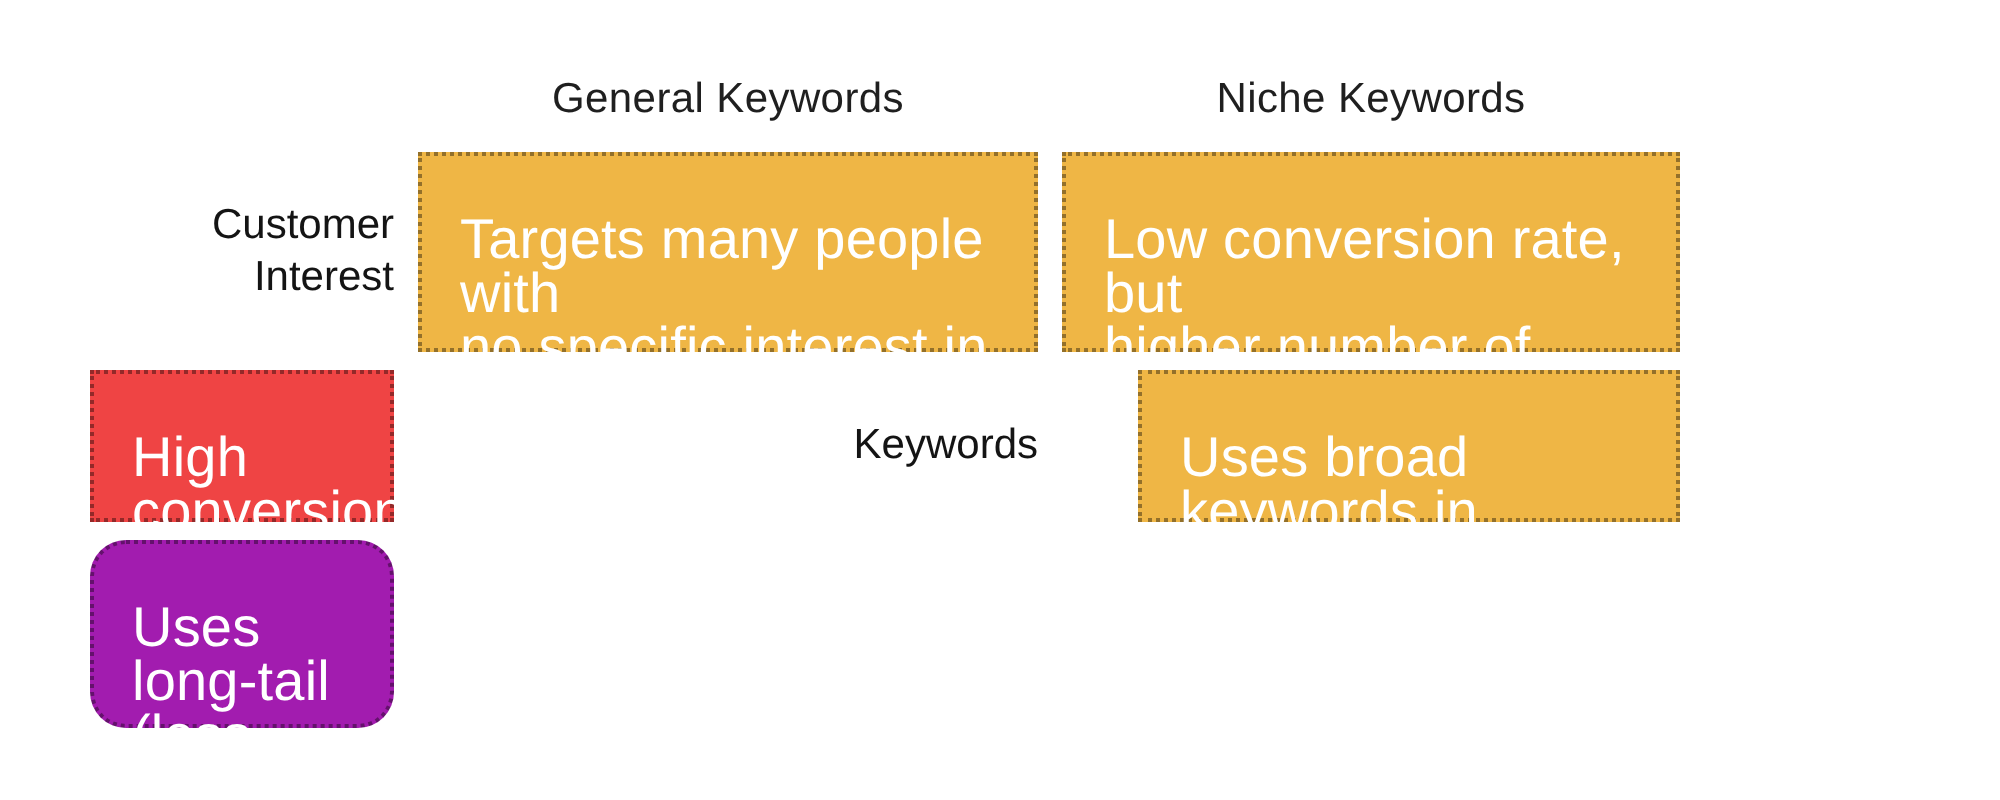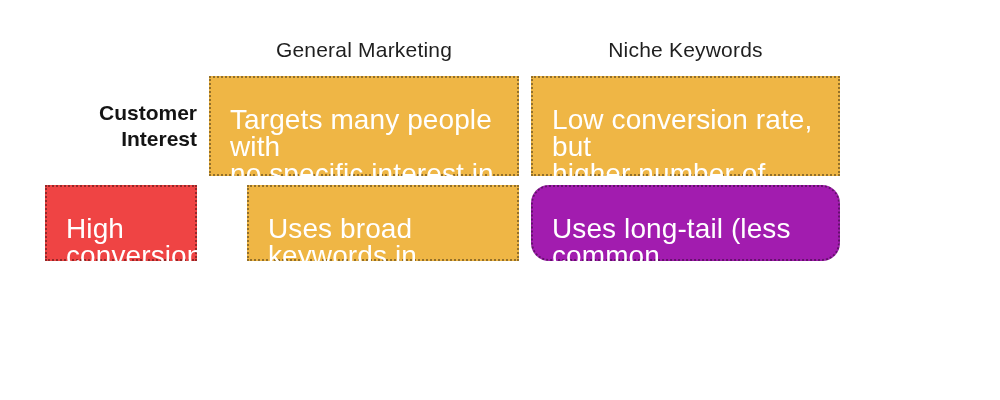--- a/index.html
+++ b/index.html
@@ -41,47 +41,50 @@
     column-gap: 12px;
     row-gap: 9px;
   }
   .row-label {
     display: flex;
     align-items: center;
     justify-content: flex-end;
     text-align: right;
     font-size: 21px;
     line-height: 26px;
-    font-weight: 700;
+    font-weight: 400;
     color: #141414;
   }
   .cell {
     box-sizing: border-box;
     border: 2px dotted rgba(0,0,0,0.38);
     color: #ffffff;
     font-size: 28px;
     line-height: 27px;
     padding: 28px 12px 0 19px;
     letter-spacing: 0.1px;
   }
 </style>
 </head>
 <body>
 
 <div class="canvas">
   <div class="header-row">
     <div></div>
-    <div class="col-header">General Marketing</div>
+    <div class="col-header">General Keywords</div>
     <div class="col-header">Niche Keywords</div>
   </div>
   <div class="rows" id="rows-container">
   <div class="row-label">
         <span>Customer<br>Interest</span>
       </div>
   <div class="cell cell-general" style="background-color: rgb(239, 182, 69);">Targets many people with<br>no specific interest in a product</div>
 
   <div class="cell cell-general" style="background-color: rgb(239, 182, 69);">Low conversion rate, but<br>higher number of leads</div>
   <div class="cell cell-niche" style="background-color: #ef4444;">High conversion rate, but<br>lower number of leads</div>
 
+  <div class="row-label">
+        <span>Keywords</span>
+      </div>
   <div class="cell cell-general" style="background-color: rgb(239, 182, 69); margin-left: 38px;">Uses broad keywords in<br>marketing assets</div>
   <div class="cell cell-niche" style="background-color: #a21caf; border-radius: 18px;">Uses long-tail (less common<br>but more specifically targeted)<br>keywords in marketing assets</div>
 </div>
 </div>
 
 </body></html>

